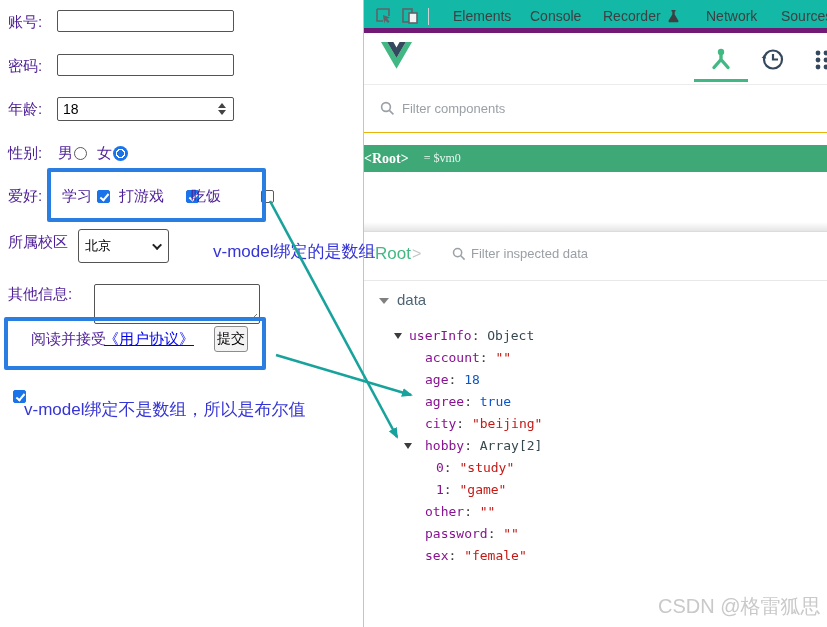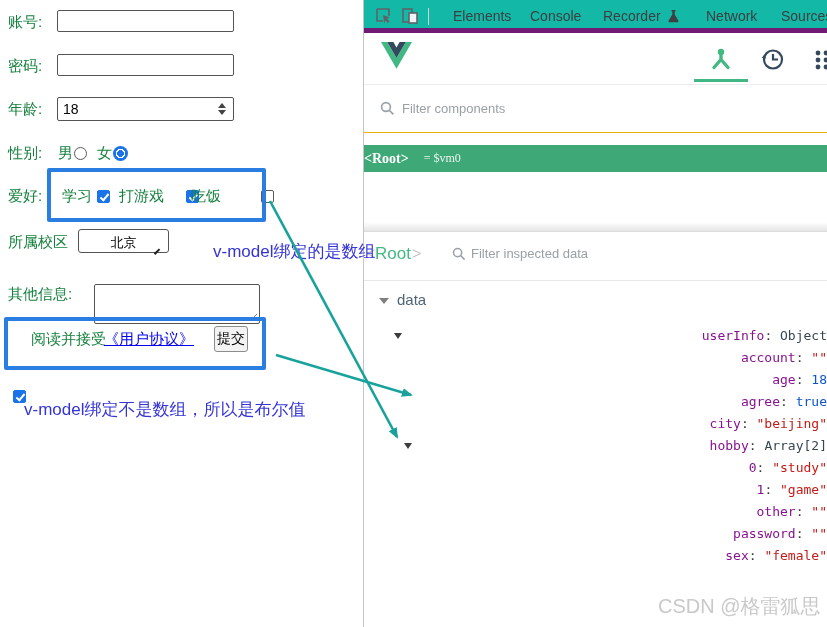--- a/index.html
+++ b/index.html
@@ -4,35 +4,35 @@
 <style>
   * { margin:0; padding:0; box-sizing:border-box; }
   html,body { background:#fff; }
   .screen {
     position:relative; width:827px; height:627px; overflow:hidden;
     background:#fff; font-family:"Liberation Sans","DejaVu Sans",sans-serif;
     color:#000;
   }
   .abs { position:absolute; }
   
-  .flabel { font-size:15px; color:#15803d; white-space:nowrap; }
+  .flabel { font-size:15px; color:#4c1d95; white-space:nowrap; }
   .ti { width:177px; height:22px; border:1px solid #545454; border-radius:2px; background:#fff; font-size:14px; padding:0 4px; font-family:inherit; }
   .numwrap { width:177px; height:24px; border:1px solid #545454; border-radius:2px; background:#fff; display:flex; align-items:center; }
   .numval { flex:1; font-size:14px; padding-left:5px; }
   .spinner { width:14px; margin-right:4px; display:flex; flex-direction:column; align-items:center; gap:2px; }
   .sp-up { width:0; height:0; border-left:4px solid transparent; border-right:4px solid transparent; border-bottom:5px solid #444; }
   .sp-dn { width:0; height:0; border-left:4px solid transparent; border-right:4px solid transparent; border-top:5px solid #444; }
   .radio { width:13px; height:13px; border:1px solid #5a5a5a; border-radius:50%; background:#fff; display:inline-block; }
   .radio.checked { width:15px; height:15px; border:none;
     background:radial-gradient(circle at 50% 50%, #1a73e8 0 3.6px, #ffffff 3.6px 4.9px, #1a73e8 4.9px); }
   .cb { width:13px; height:13px; border:1px solid #5a5a5a; border-radius:2px; background:#fff; display:inline-block; position:relative; }
   .cb.checked { background:#1a73e8; border-color:#1a73e8; }
   .cb.checked::after { content:""; position:absolute; left:4px; top:1px; width:3px; height:7px;
     border:solid #fff; border-width:0 2px 2px 0; transform:rotate(40deg); }
-  .selbox { width:91px; height:24px; border:1px solid #545454; border-radius:3px; background:#fff; display:flex; align-items:center; padding:4px 6px; font-size:13px;flex-direction:column; }
+  .selbox { width:91px; height:24px; border:1px solid #545454; border-radius:3px; background:#fff; display:flex; align-items:center; padding:16px 6px; font-size:13px; }
   .selchev { margin-left:auto; width:7px; height:7px; border:solid #222; border-width:0 0 2px 2px; transform:rotate(-45deg) translateY(-2px); }
   .txa { width:166px; height:40px; border:1px solid #545454; border-radius:2px; background:#fff; position:relative; }
   .hl-box { border:4px solid #2a7de1; border-radius:2px; z-index:20; pointer-events:none; }
   .note { font-size:17px; color:#3534d6; white-space:nowrap; z-index:25; }
   .agreelink { color:#0000ee; text-decoration:underline; font-size:15px; }
   .submitbtn { height:26px; padding:0 2px; font-size:14px; font-family:inherit; background:#f3f3f3; border:1px solid #8c8c8c; border-radius:3px; color:#000; }
   
   .dt-border { left:363px; top:0; width:1px; height:627px; background:#c4c4c4; }
   .dt-topbar { left:364px; top:0; width:463px; height:33px; background:#14b8a6; border-bottom:5px solid #701a75; overflow:hidden; }
   .dt-tab { position:absolute; top:8px; font-size:14px; color:#3c4043; white-space:nowrap; }
@@ -45,21 +45,21 @@
   .root-name { color:#fff; font-size:14px; font-weight:bold; }
   .root-ref { color:#eaf7f0; font-size:12px; margin-left:15px; }
   .split-shadow { left:364px; top:222px; width:463px; height:10px; background:linear-gradient(rgba(0,0,0,0), rgba(0,0,0,0.10)); border-bottom:1px solid #dcdcdc; }
   .inspect-header { left:364px; top:233px; width:463px; height:48px; background:#fff; border-bottom:1px solid #e8e8e8; }
   .bc-bracket { font-size:16px; color:#c5c5c5; }
   .bc-name { font-size:17px; color:#42b983; }
   .state-pane { left:364px; top:282px; width:463px; height:345px; background:#fff; }
   .sec-tri { position:absolute; left:15px; top:16px; width:0; height:0; border-left:5px solid transparent; border-right:5px solid transparent; border-top:6px solid #808080; }
   .sec-label { position:absolute; left:33px; top:9px; font-size:15px; color:#4f6475; }
   .tree { position:absolute; left:0; top:43px; right:0; font-family:"DejaVu Sans Mono","Liberation Mono",monospace; font-size:13px; }
-  .trow { height:22px; line-height:22px; position:relative; white-space:nowrap;text-align:right; }
+  .trow { height:22px; line-height:22px; position:relative; white-space:nowrap; }
   .trow.lvl1 { padding-left:45px; }
   .trow.lvl2 { padding-left:61px; }
   .trow.lvl3 { padding-left:72px; }
   .tri-exp { position:absolute; top:8px; width:0; height:0; border-left:4.5px solid transparent; border-right:4.5px solid transparent; border-top:6px solid #3c3c3c; }
   .lvl1 .tri-exp { left:30px; }
   .lvl2 .tri-exp { left:40px; }
   .tkey { color:#881391; }
   .tcolon { color:#3a3a3a; }
   .v-obj { color:#37474f; }
   .v-num { color:#0b55c9; }

